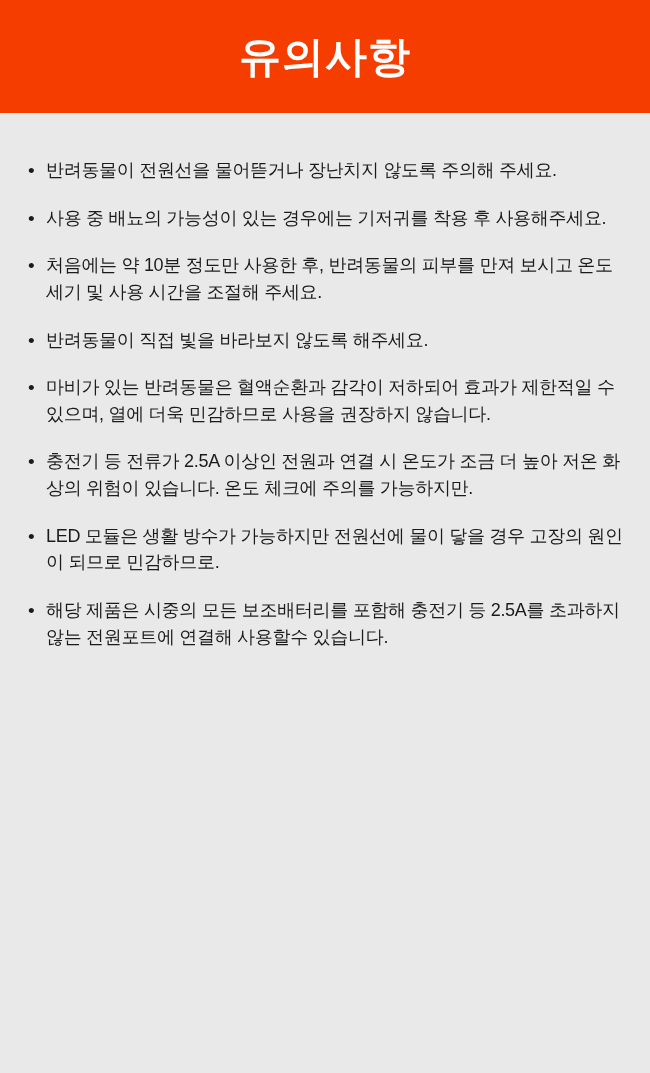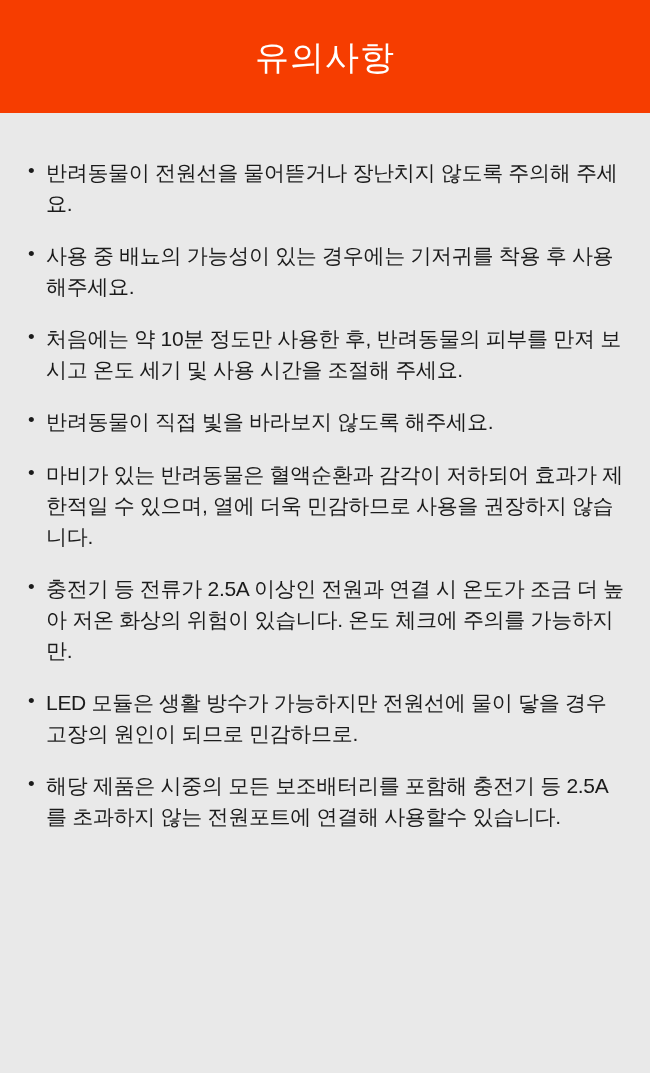--- a/index.html
+++ b/index.html
@@ -23,40 +23,40 @@
   .header-band {
     width: 100%;
     height: 113px;
     background: #f63d00;
     display: flex;
     align-items: center;
     justify-content: center;
   }
   .header-title {
     color: #ffffff;
-    font-size: 34px;
-    font-weight: normal;
+    font-size: 42px;
+    font-weight: bold;
     letter-spacing: 1px;
     line-height: 1;
     margin: 0;
     text-align: center;
   }
   .notice-body {
     padding: 44px 26px 0 26px;
   }
   ul.notice-list {
     list-style: none;
     margin: 0;
     padding: 0;
   }
   ul.notice-list li {
     position: relative;
     padding-left: 20px;
     margin-bottom: 21px;
-    font-size: 21px;
+    font-size: 18px;
     line-height: 1.48;
     color: #1b1b1b;
     letter-spacing: -0.3px;
   }
   ul.notice-list li::before {
     content: "•";
     position: absolute;
     left: 2px;
     top: 0;
     font-size: 19px;

